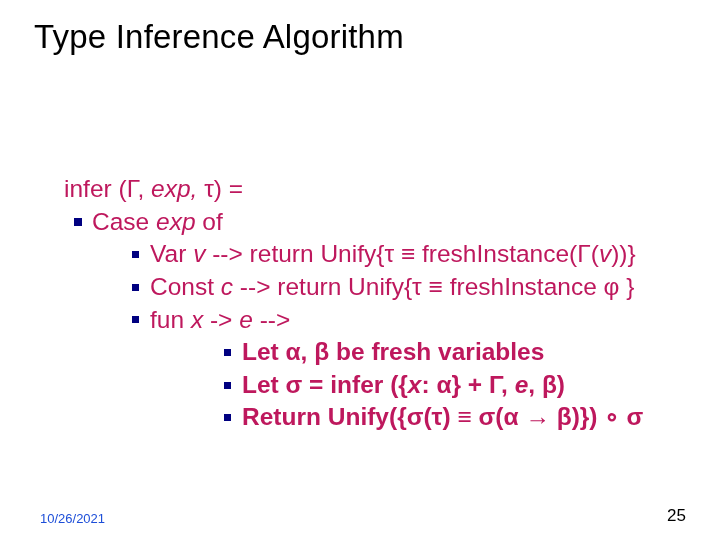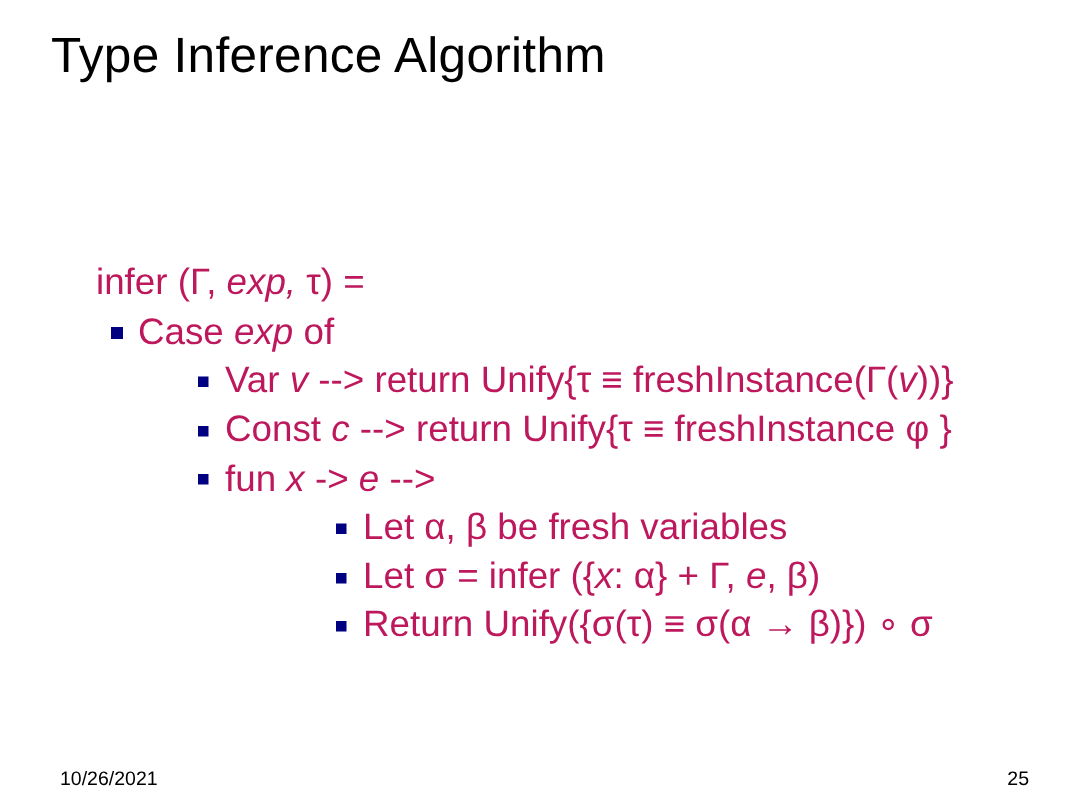--- a/index.html
+++ b/index.html
@@ -89,46 +89,47 @@
     top: 0.45em;
     width: 6px;
     height: 6px;
     background: #000080;
     display: inline-block;
   }
   .lvl4 > li {
     padding-left: 92px;
     margin-top: 2px;
     position: relative;
+    font-weight: bold;
   }
   .lvl4 > li::before {
     content: "";
     position: absolute;
     left: 74px;
     top: 0.48em;
     width: 7px;
     height: 7px;
     background: #000080;
     display: inline-block;
   }
   .continuation {
     padding-left: 58px;
   }
   .footer-date {
     position: absolute;
     bottom: 14px;
     left: 40px;
     font-size: 13px;
-    color: #000000;
+    color: #1d4ed8;
   }
   .footer-page {
     position: absolute;
     bottom: 14px;
     right: 34px;
-    font-size: 13px;
+    font-size: 17px;
     color: #000;
   }
   .it { font-style: italic; }
 </style>
 </head>
 <body>
 
 <div class="slide">
 
   <div class="title">Type Inference Algorithm</div>

